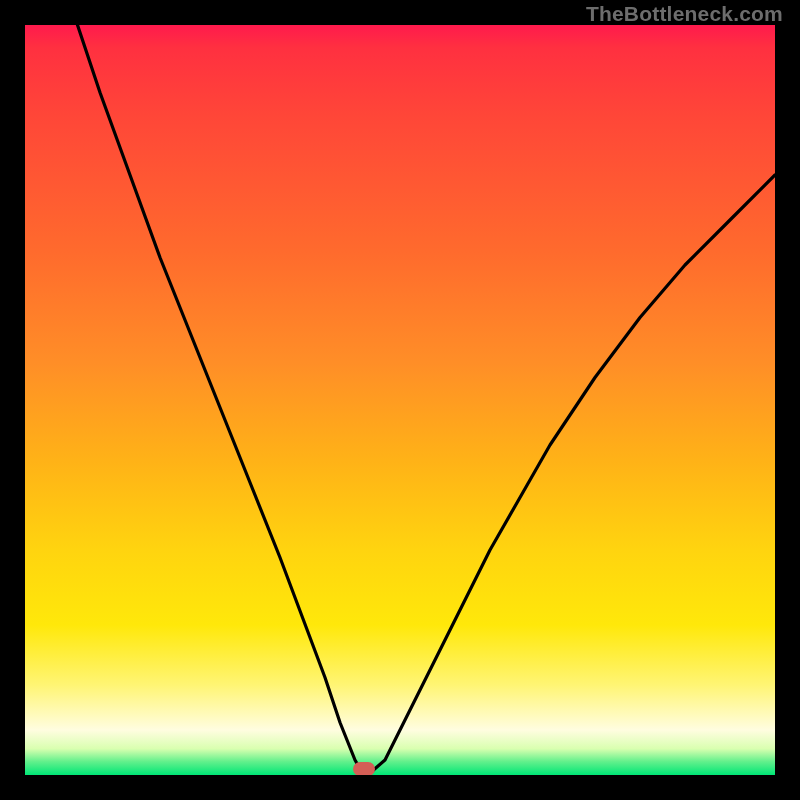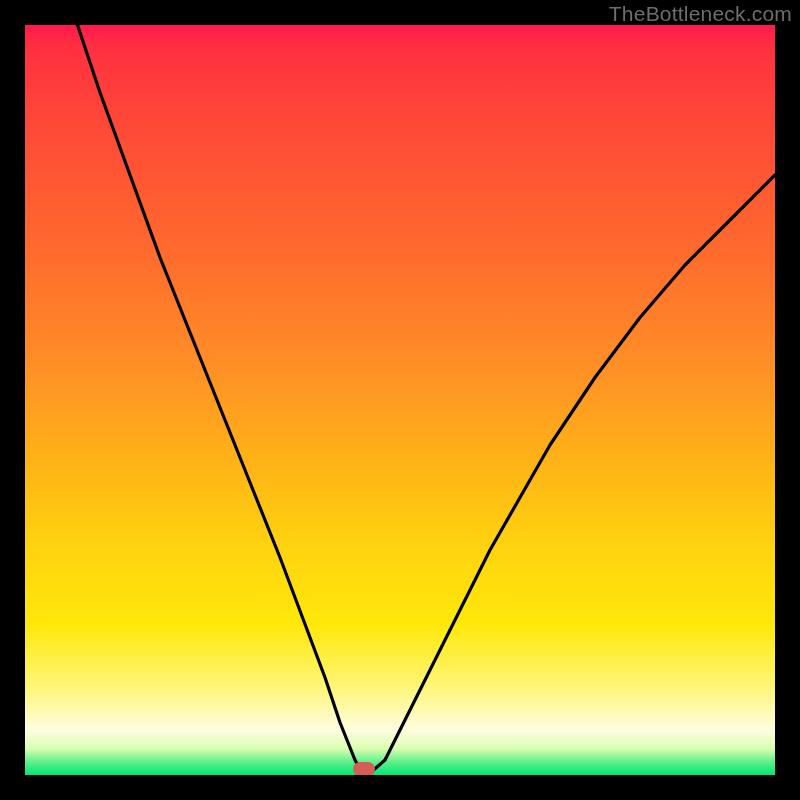--- a/index.html
+++ b/index.html
@@ -53,25 +53,25 @@
     position: absolute;
     width: 22px;
     height: 14px;
     border-radius: 7px;
     background: #d45e56;
     transform: translate(-50%, -50%);
   }
   .watermark {
     position: absolute;
     top: 2px;
-    right: 8px;
+    right: 17px;
     color: #6d6d6d;
     font-size: 21px;
     letter-spacing: 0.2px;
-    font-weight: 400;
+    font-weight: 700;
   }
 </style>
 </head>
 <body>
 
 <div class="frame">
   <div class="plot">
 
     <svg class="curve" viewBox="0 0 750 750" preserveAspectRatio="none">
       <polyline fill="none" stroke="#000000" stroke-width="3.2" stroke-linejoin="round" stroke-linecap="round" points="

